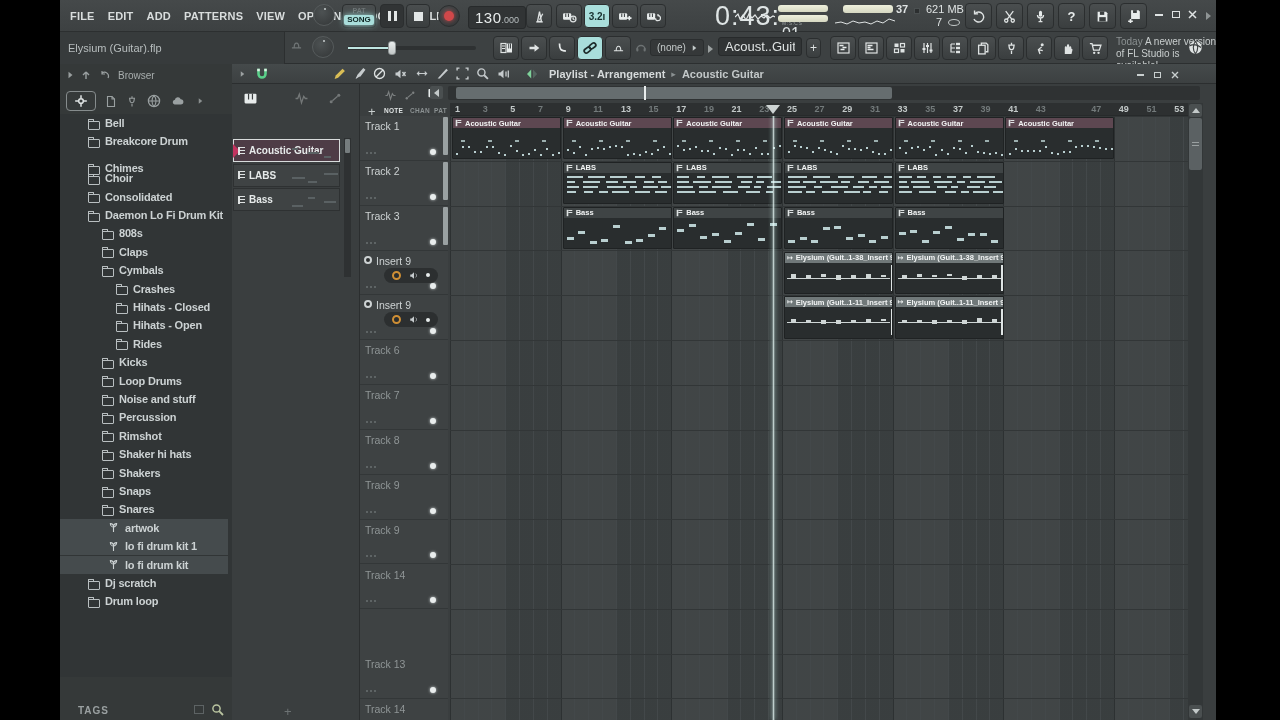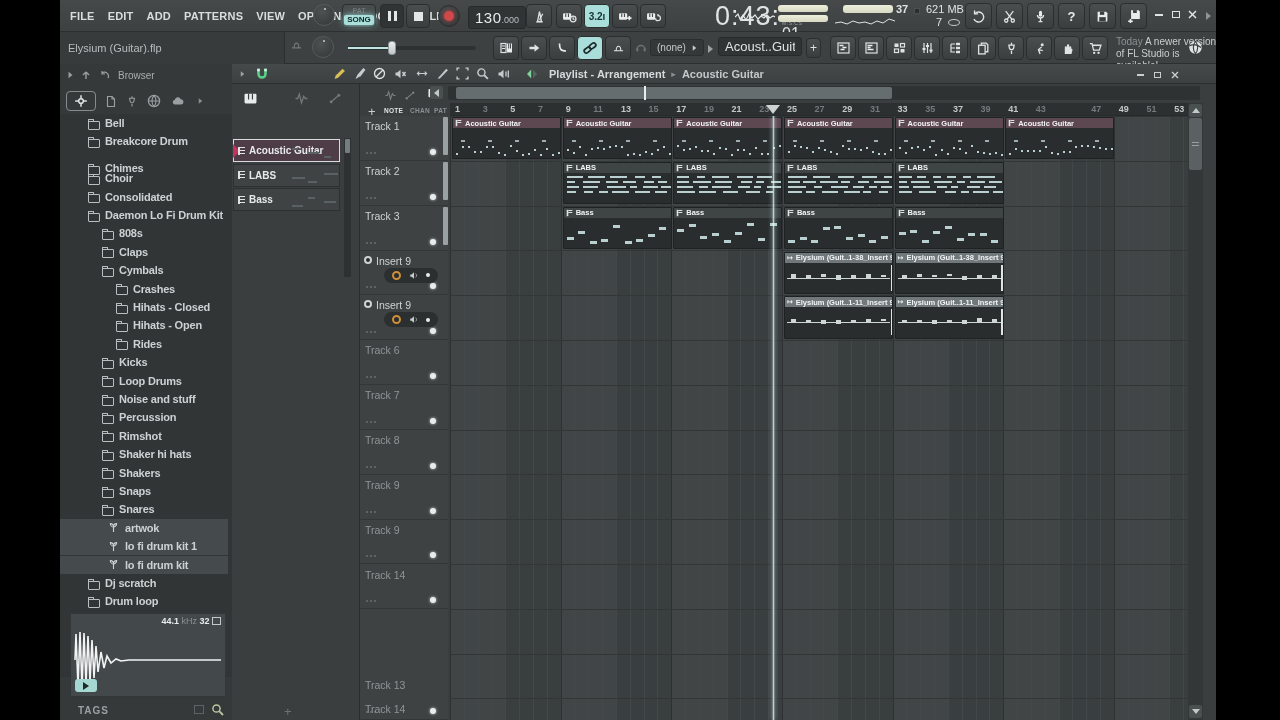--- a/index.html
+++ b/index.html
@@ -636,33 +636,20 @@
         </div>
         <div class="trow" style="top: 460px;">
           <span class="foldico" style="margin-left: 28px; margin-right: 6px;"></span>
           <span>Dj scratch</span>
         </div>
         <div class="trow" style="top: 478.4px;">
           <span class="foldico" style="margin-left: 28px; margin-right: 6px;"></span>
           <span>Drum loop</span>
         </div>
       </div>
-    <div id="wavePanel">
-      <div id="waveMeta">
-        <span>44.1</span> <span class="dim">kHz</span>
-        <span>32</span>
-        <span style="display:inline-block;width:9px;height:8px;border:1px solid #c3c9c9;position:relative;top:1px;"></span>
-      </div>
-      <svg width="154" height="60" viewBox="0 0 154 60" style="position:absolute;left:0;top:16px;">
-        <path d="M4 30 L5 4 L7 56 L9 2 L11 58 L13 3 L15 55 L17 6 L19 52 L21 10 L23 48 L25 16 L27 42 L30 22 L33 38 L36 26 L40 33 L45 29 L50 31 L58 30 L150 30" fill="none" stroke="#f2f4f4" stroke-width="1.6"></path>
-      </svg>
-      <div id="playPrev">
-          <i></i>
-        </div>
-    </div>
     <div id="tagsRow">
       <span class="t">TAGS</span>
       <span style="position:absolute;right:28px;top:5px;width:10px;height:9px;border:1px solid #5d6364;"></span>
       <span style="position:absolute;right:8px;top:3px;">
         <svg width="13" height="13">
             <circle cx="5.5" cy="5.5" r="3.6" fill="none" stroke="#b9c4a0" stroke-width="1.5"></circle>
             <path d="M8.2 8.2 L12 12" stroke="#b9c4a0" stroke-width="1.8"></path>
           </svg>
       </span>
     </div>
@@ -963,21 +950,21 @@
         <div class="thead dim" style="top: 403.65px; height: 44.85px;">
           <span class="nm">Track 9</span>
           <span class="grip"></span>
           <span class="led"></span>
         </div>
         <div class="thead dim" style="top: 448.5px; height: 44.85px;">
           <span class="nm">Track 14</span>
           <span class="grip"></span>
           <span class="led"></span>
         </div>
-        <div class="thead dim" style="top: 538.2px; height: 44.85px; margin-top: 21px;">
+        <div class="thead dim" style="top: 538.2px; height: 44.85px;">
           <span class="nm">Track 13</span>
           <span class="grip"></span>
           <span class="led"></span>
         </div>
         <div class="thead dim" style="top: 583.05px; height: 44.85px;">
           <span class="nm">Track 14</span>
         </div>
       </div>
 
     <div id="grid">

